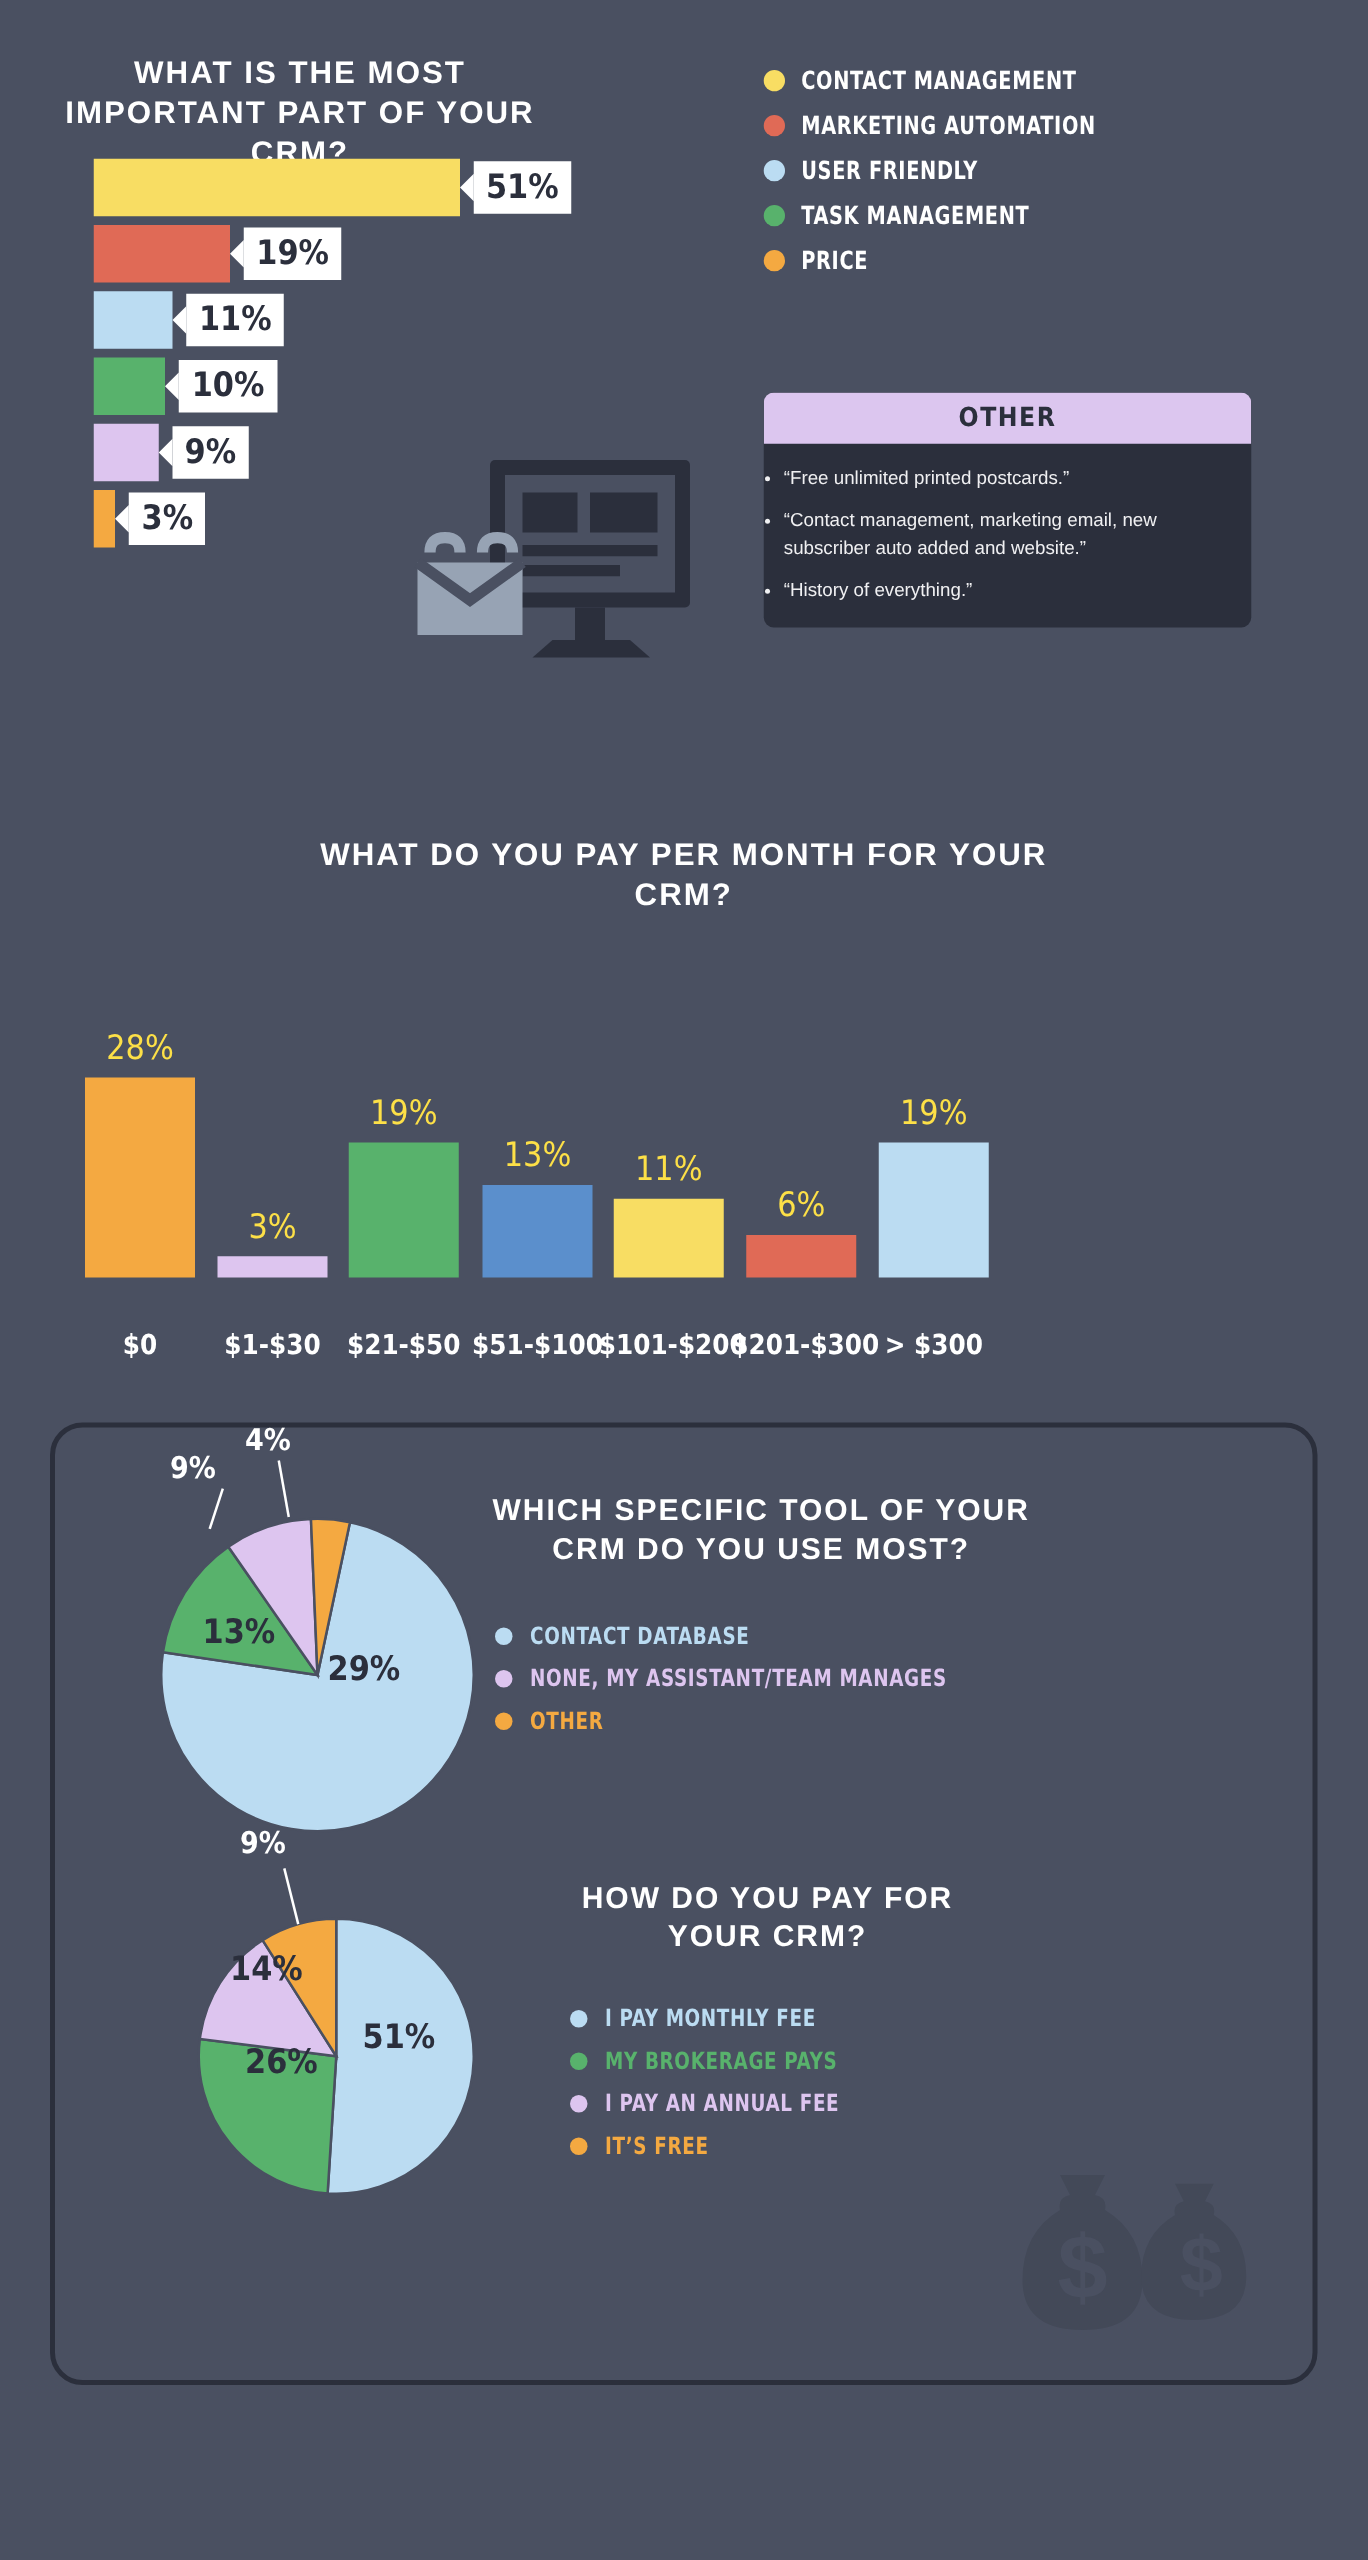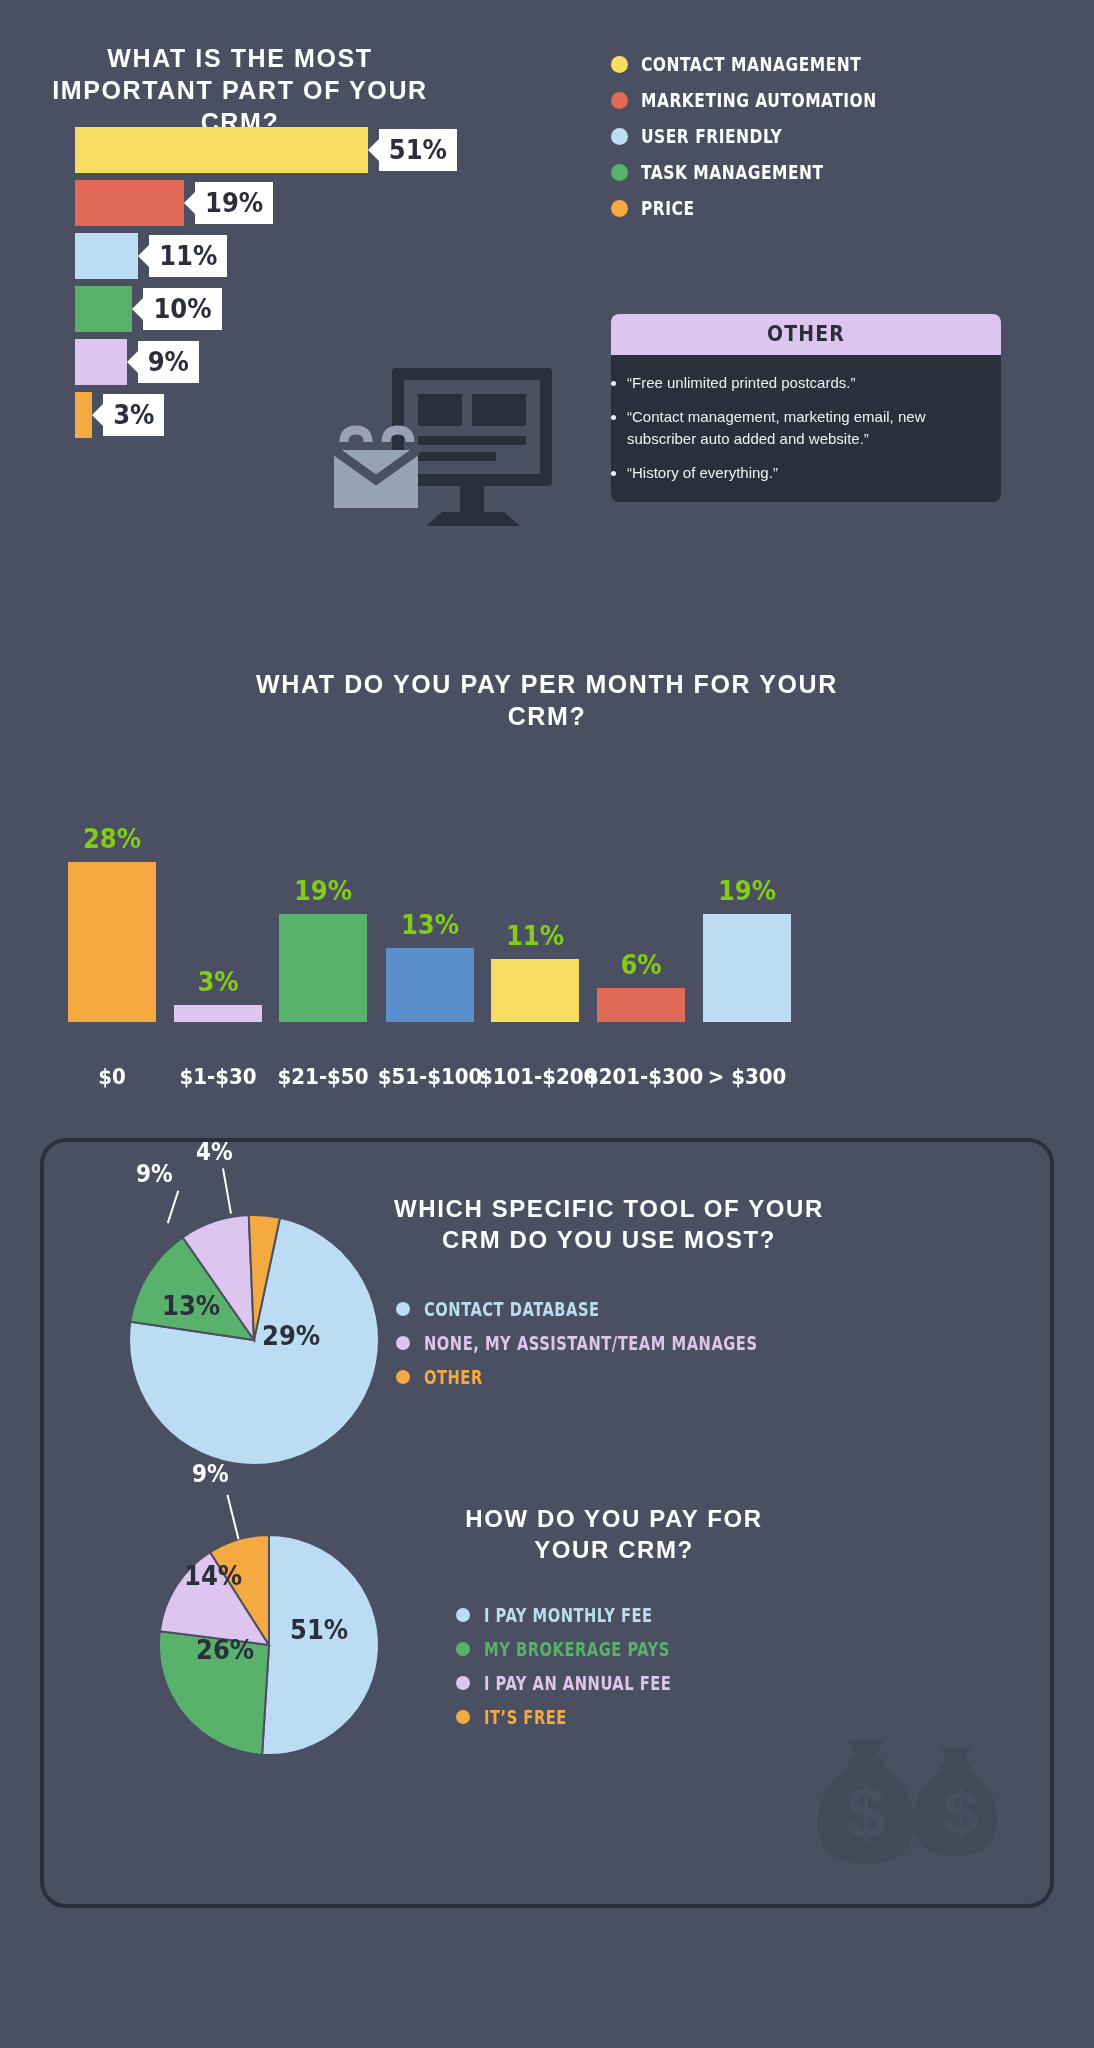--- a/index.html
+++ b/index.html
@@ -56,21 +56,21 @@
   #other-list li:last-child{ margin-bottom:0; }
 
   
   #illus{ position:absolute; left:330px; top:368px; width:240px; height:200px; }
 
   
   #sec2{ position:absolute; left:0; top:630px; width:1094px; height:480px; }
   #s2-title{ position:absolute; left:247px; top:6px; width:600px; font-size:25px;margin-top:32px; }
   .vcol-wrap{ position:absolute; bottom:88px; display:flex;
               flex-direction:column; align-items:center; }
-  .vcol-val{ color:#84cc16; font-weight:bold; font-size:27px; margin-bottom:8px;
+  .vcol-val{ color:#fde047; font-weight:normal; font-size:27px; margin-bottom:8px;
              font-family:"DejaVu Sans Condensed","Liberation Sans", sans-serif; }
   .vcol{ width:100%; }
   .vcol-cat{ position:absolute; color:#ffffff; font-weight:bold; font-size:22px;
              text-align:center; line-height:1.18;
              font-family:"DejaVu Sans Condensed","Liberation Sans", sans-serif; }
 
   
   #sec3{ position:absolute; left:40px; top:1138px; width:1014px; height:770px;
          border:4px solid #2b2f3c; border-radius:26px; }
   .pie-svg{ position:absolute; }

